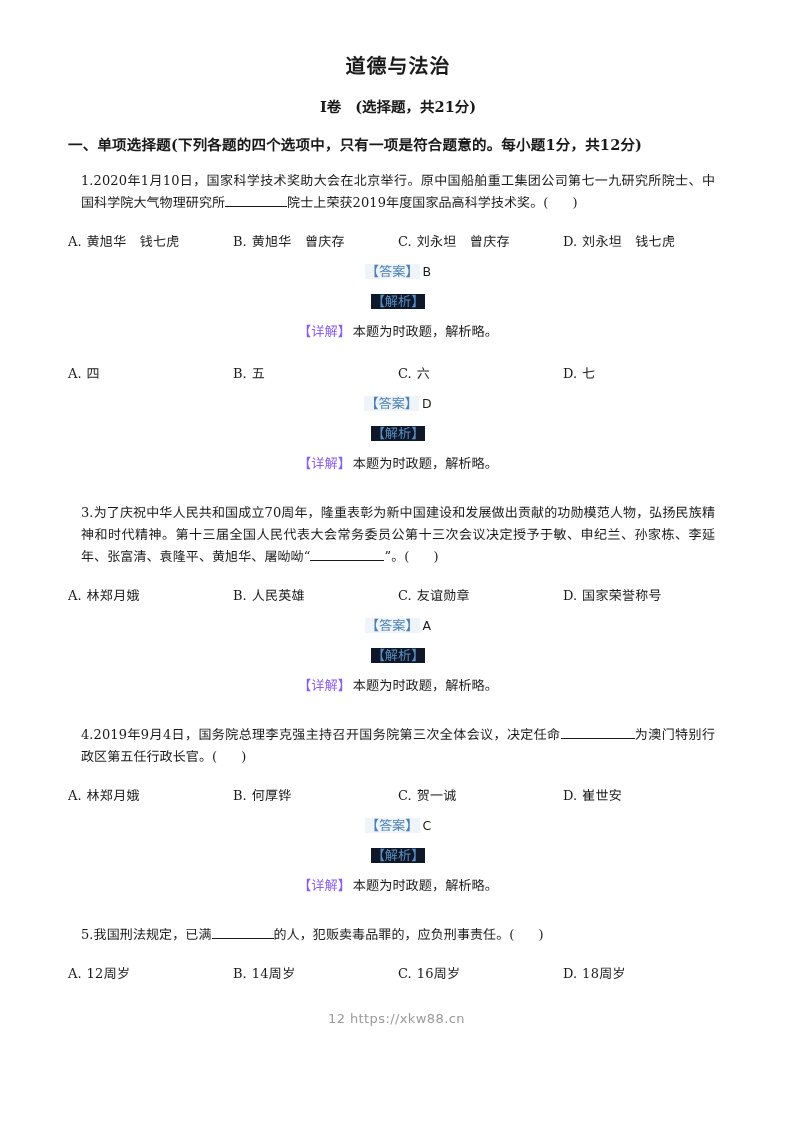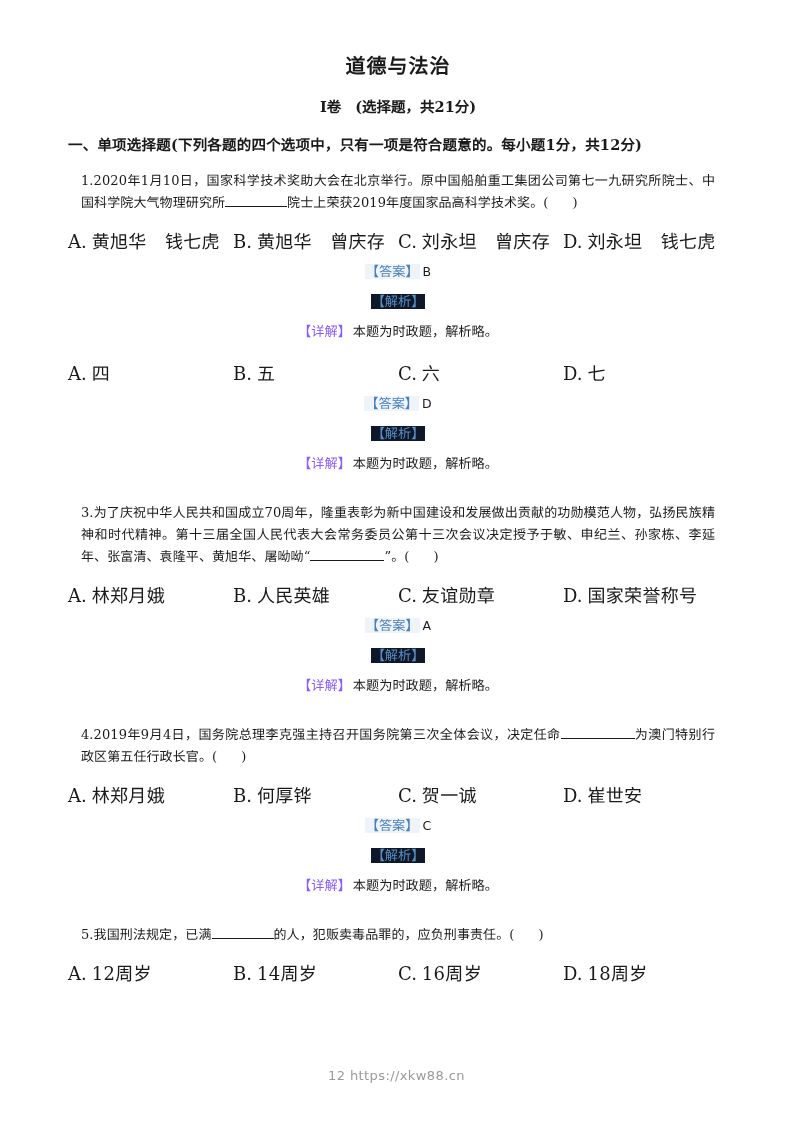--- a/index.html
+++ b/index.html
@@ -80,21 +80,21 @@
   .blank.w-md { width: 62px; }
   .blank.w-lg { width: 74px; }
   .paren {
     letter-spacing: 0.2px;
   }
   .paren .gap { display: inline-block; width: 24px; }
 
   .options {
     display: flex;
     width: 100%;
-    font-size: 18px;
+    font-size: 13px;
     line-height: 30px;
     margin: 2px 0 0 0;
   }
   .options .opt {
     flex: 0 0 25%;
     box-sizing: border-box;
     white-space: nowrap;
   }
   .options .opt .tag { margin-right: 5px; }
   .options .opt .txt { letter-spacing: 0.3px; }
@@ -127,21 +127,21 @@
     color: #8b5cf6;
   }
   .detail-text { margin-left: 2px; }
 
   .spacer-sm { height: 8px; }
 
   
   .footer {
     position: absolute;
     left: 0;
-    top: 1068px;
+    top: 1011px;
     width: 793px;
     text-align: center;
     font-family: "DejaVu Sans", "Liberation Sans", sans-serif;
     font-size: 13px;
     color: #9a9a9a;
     letter-spacing: 0.4px;
   }
 </style>
 </head>
 <body>

